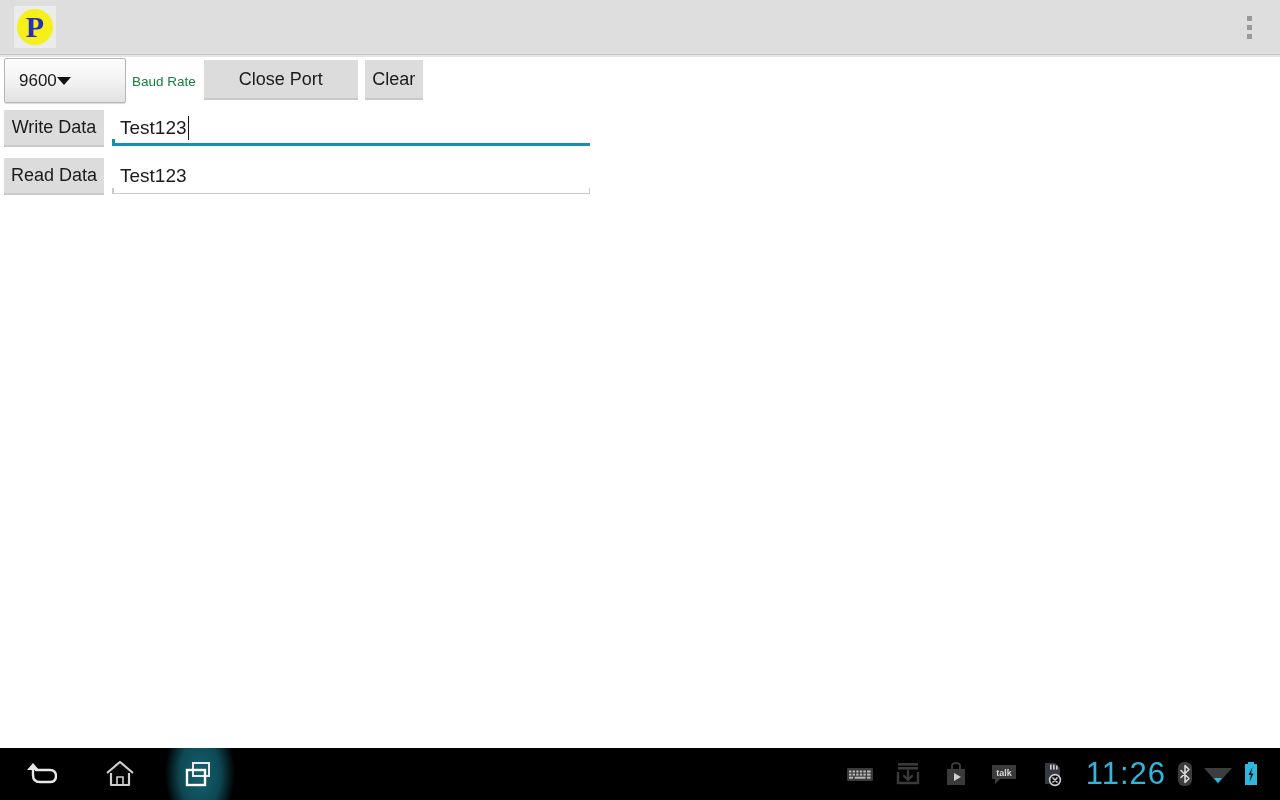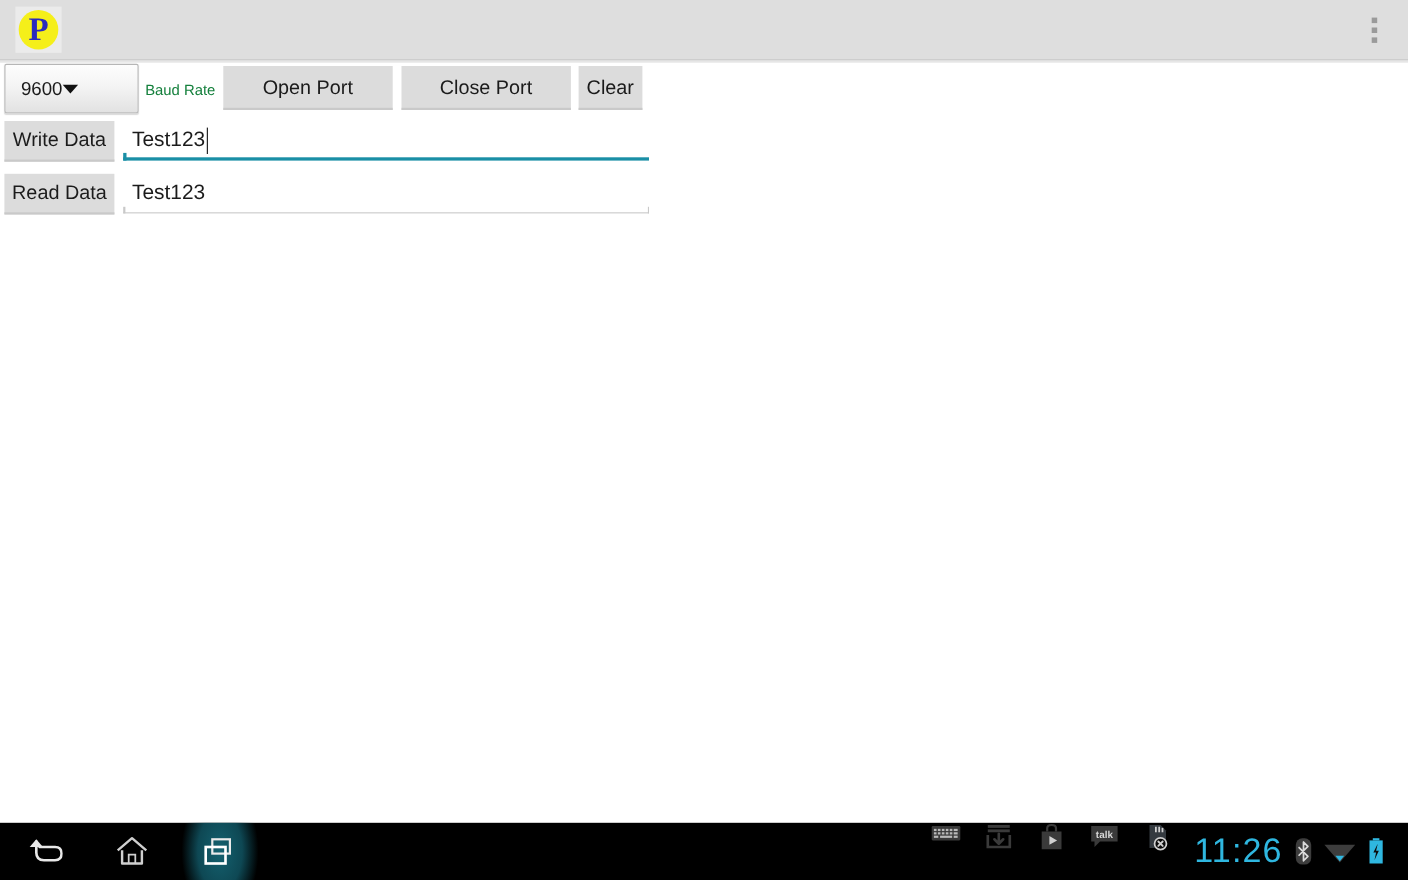--- a/index.html
+++ b/index.html
@@ -150,21 +150,21 @@
   }
   .nav-btn.active {
     background: radial-gradient(ellipse 56% 150% at 50% 50%, #14616f 0%, #0e4854 45%, rgba(0,0,0,0) 78%);
   }
   .nav-right {
     margin-left: auto; display: flex; align-items: center;
     height: 52px; padding-right: 14px; gap: 0px;
   }
   .sys-icon {
     width: 48px; height: 52px;
-    display: flex; align-items: flex-start; justify-content: center;
+    display: flex; align-items: center; justify-content: center;
     cursor: pointer;
   }
   .clock {
     font-size: 31px; color: #2fb7e0; letter-spacing: 1px;
     margin: 0 4px 0 10px; font-family: "Liberation Sans", sans-serif;
   }
   .tiny-icon { width: 30px; height: 52px; display:flex; align-items:center; justify-content:center; }
 </style>
 </head>
 <body>
@@ -181,21 +181,20 @@
       <i></i>
     </div>
   </div>
 
   <div class="toolbar">
     <div class="spinner">
       <span class="val">9600</span>
       <span class="caret"></span>
     </div>
     <div class="baud-label">Baud Rate</div>
-    <button class="tbtn" id="btn-open">Open Port</button>
     <button class="tbtn" id="btn-close">Close Port</button>
     <button class="tbtn" id="btn-clear">Clear</button>
   </div>
 
   <div class="row" id="row-write">
     <button class="side-btn">Write Data</button>
     <div class="field-wrap">
       <div class="field-text">
         <span placeholder="">Test123</span><span class="caret-bar"></span>
       </div>

